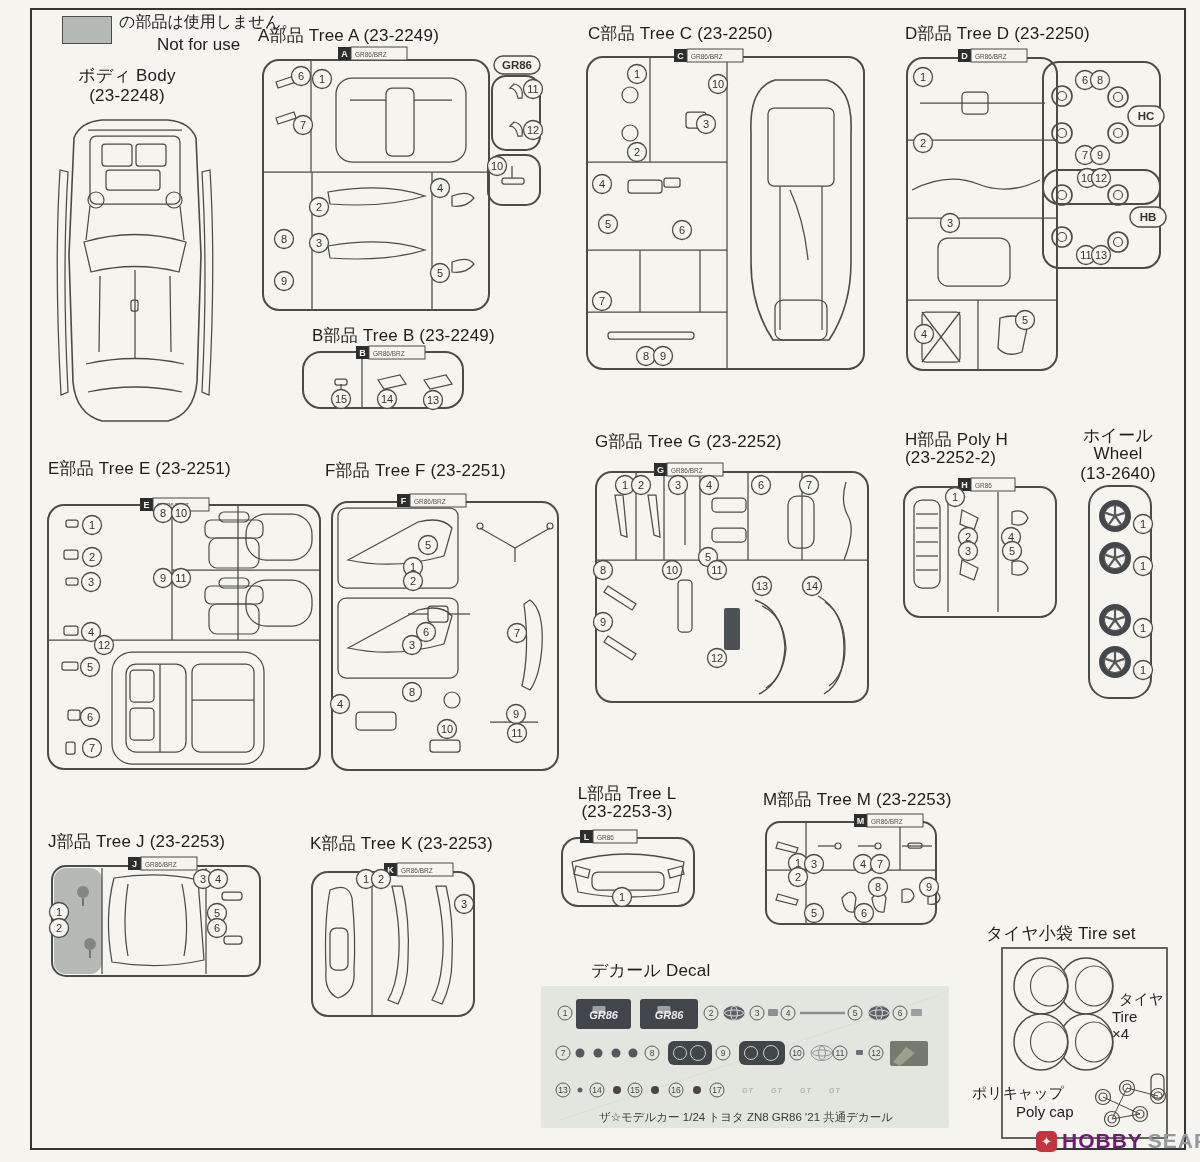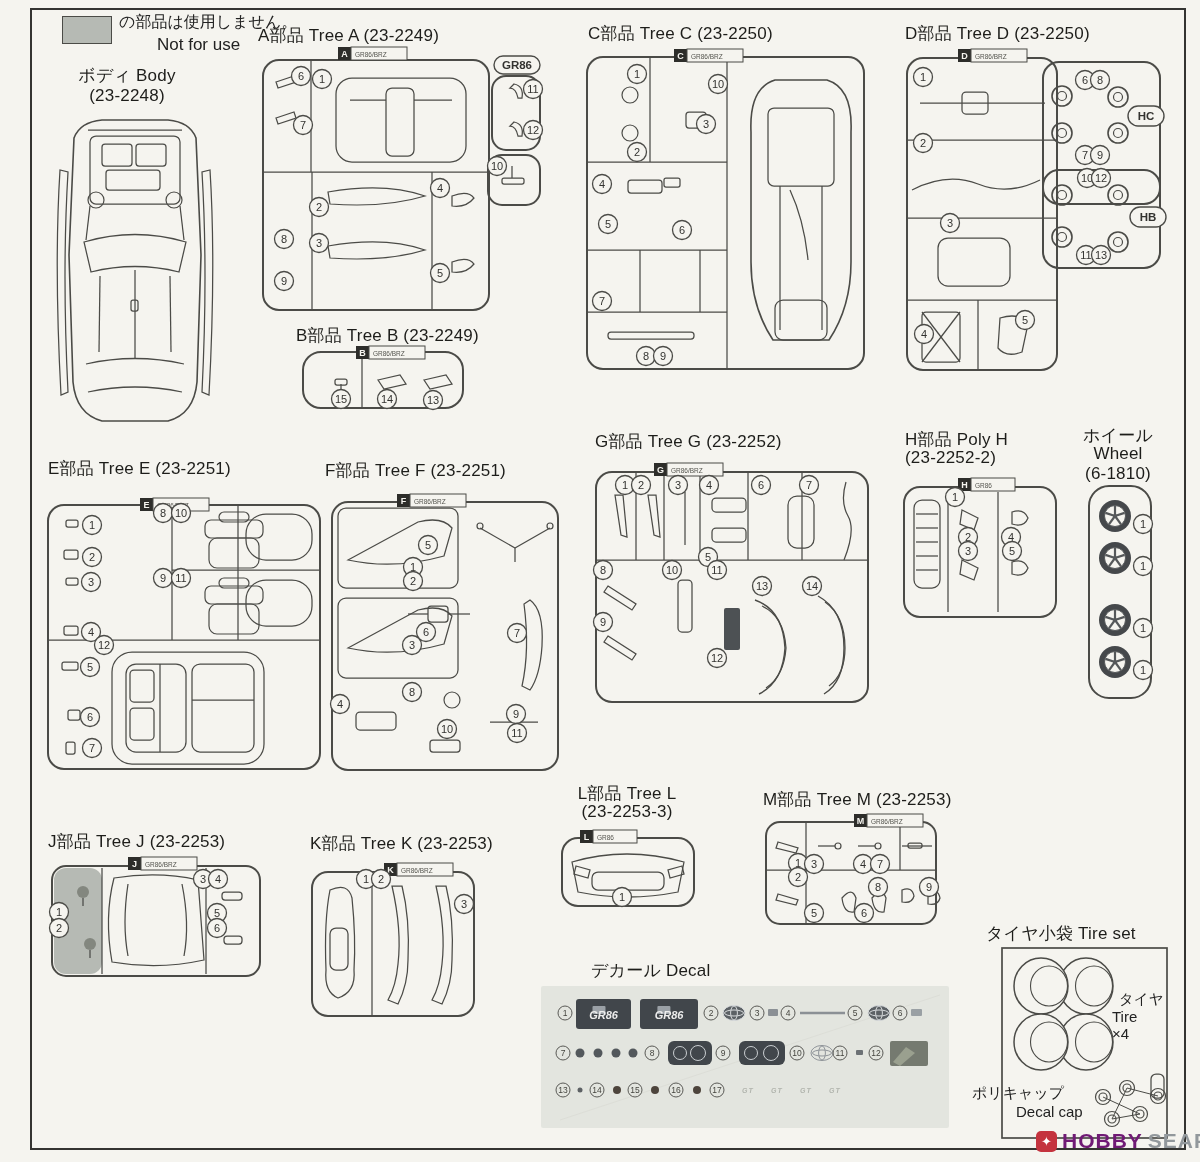--- a/index.html
+++ b/index.html
@@ -675,45 +675,46 @@
 
   <div class="abs" style="left:62px;top:16px;width:48px;height:26px;background:#b6bab4;border:1.6px solid #4b4b47;"></div>
   <div class="abs legend-jp" style="left:119px;top:12px;">の部品は使用しません。</div>
   <div class="abs legend-en" style="left:119px;top:35px;">Not for use</div>
 
   <div class="tt ctr" style="left:58px;top:64px;width:138px;">ボディ Body</div>
   <div class="tt ctr" style="left:58px;top:86px;width:138px;">(23-2248)</div>
 
   <div id="titles">
       <div class="tt" style="left: 258px; top: 24px;">A部品 Tree A (23-2249)</div>
-      <div class="tt" style="left: 296px; top: 324px;">B部品 Tree B (23-2249)</div>
+      <div class="tt" style="left: 312px; top: 324px;">B部品 Tree B (23-2249)</div>
       <div class="tt" style="left: 588px; top: 22px;">C部品 Tree C (23-2250)</div>
       <div class="tt" style="left: 905px; top: 22px;">D部品 Tree D (23-2250)</div>
       <div class="tt" style="left: 48px; top: 457px;">E部品 Tree E (23-2251)</div>
       <div class="tt" style="left: 325px; top: 459px;">F部品 Tree F (23-2251)</div>
       <div class="tt" style="left: 595px; top: 430px; text-align: right;">G部品 Tree G (23-2252)</div>
       <div class="tt" style="left: 905px; top: 428px;">H部品 Poly H</div>
       <div class="tt" style="left: 905px; top: 448px;">(23-2252-2)</div>
       <div class="tt ctr" style="left: 1048px; width: 140px; top: 424px;">ホイール</div>
       <div class="tt ctr" style="left: 1048px; width: 140px; top: 444px;">Wheel</div>
-      <div class="tt ctr" style="left: 1048px; width: 140px; top: 464px;">(6-1810)</div>
+      <div class="tt ctr" style="left: 1048px; width: 140px; top: 464px;">(13-2640)</div>
       <div class="tt" style="left: 48px; top: 830px;">J部品 Tree J (23-2253)</div>
       <div class="tt" style="left: 310px; top: 832px;">K部品 Tree K (23-2253)</div>
       <div class="tt ctr" style="left: 557px; width: 140px; top: 782px;">L部品 Tree L</div>
       <div class="tt ctr" style="left: 557px; width: 140px; top: 802px;">(23-2253-3)</div>
       <div class="tt" style="left: 763px; top: 788px;">M部品 Tree M (23-2253)</div>
     </div>
 
   <div class="tt" style="left:543px;top:959px;margin-left:48px;">デカール Decal</div>
+  <div class="abs cap ctr" style="left:556px;top:1110px;width:380px;">ザ☆モデルカー 1/24 トヨタ ZN8 GR86 '21 共通デカール</div>
 
   <div class="tt" style="left:986px;top:922px;">タイヤ小袋 Tire set</div>
   <div class="abs lbl14" style="left:1112px;top:990px;margin-left:7px;">タイヤ</div>
   <div class="abs lbl15" style="left:1112px;top:1008px;">Tire</div>
   <div class="abs lbl15" style="left:1112px;top:1025px;">×4</div>
   <div class="abs lbl15" style="left:972px;top:1084px;">ポリキャップ</div>
-  <div class="abs lbl15" style="left:1016px;top:1103px;">Decal cap</div>
+  <div class="abs lbl15" style="left:1016px;top:1103px;">Poly cap</div>
 
   <div class="abs wm" style="left:1036px;top:1129px;">
     <span class="wm-ico">✦</span>
     <span class="wm-hobby">HOBBY</span>
     <span class="wm-search">SEARCH</span>
   </div>
 </div>
 
 </body></html>

